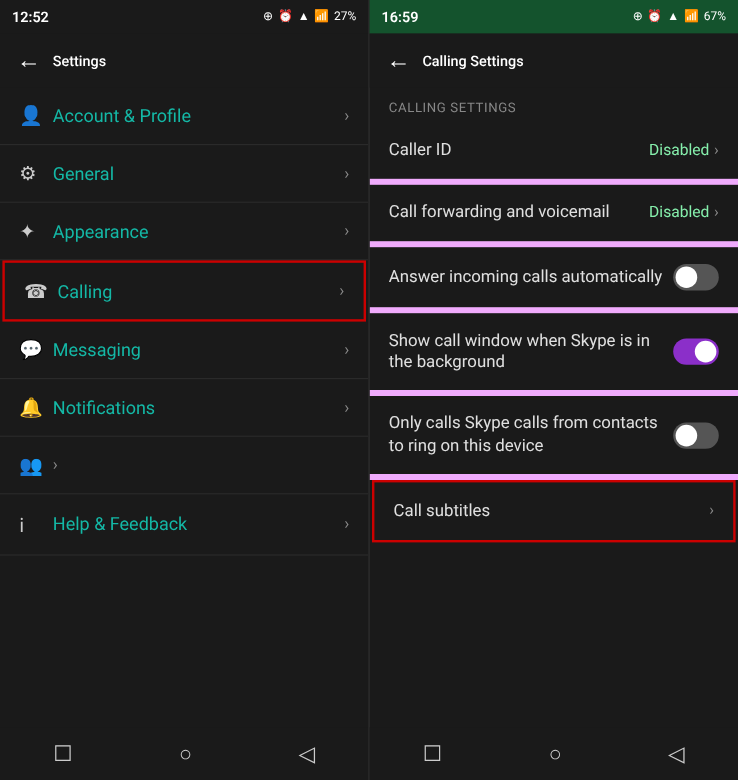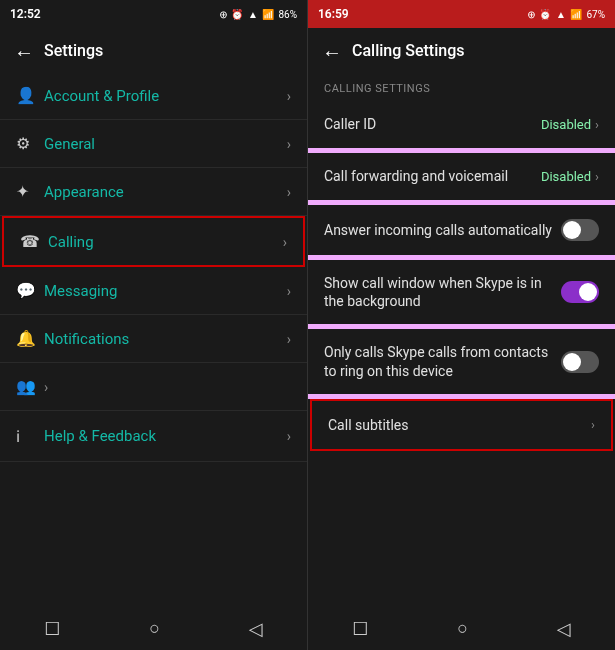--- a/index.html
+++ b/index.html
@@ -52,21 +52,21 @@
       gap: 10px;
       background: #1a1a1a;
     }
     .back-arrow {
       color: #fff;
       font-size: 20px;
       cursor: pointer;
     }
     .page-title {
       color: #fff;
-      font-size: 16px;
+      font-size: 12px;
       font-weight: 500;
     }
 
     .settings-list {
       flex: 1;
       overflow-y: auto;
     }
 
     .settings-item {
       display: flex;
@@ -112,21 +112,21 @@
       width: 308px;
       height: 650px;
       background: #1a1a1a;
       display: flex;
       flex-direction: column;
       border-left: 1px solid #333;
     }
 
     .status-bar-right {
       height: 28px;
-      background: #b91c1c;
+      background: #14532d;
       display: flex;
       align-items: center;
       justify-content: space-between;
       padding: 0 10px;
     }
 
     .page-header-right {
       display: flex;
       align-items: center;
       padding: 10px 14px;
@@ -215,21 +215,21 @@
 
 <div class="left-panel">
 
   <div class="status-bar">
     <span class="status-time">12:52</span>
     <div class="status-icons">
       <span class="status-icon-text">⊕</span>
       <span class="status-icon-text">⏰</span>
       <span class="status-icon-text">▲</span>
       <span class="status-icon-text">📶</span>
-      <span class="status-icon-text">86%</span>
+      <span class="status-icon-text">27%</span>
     </div>
   </div>
 
   <div class="page-header">
     <span class="back-arrow">←</span>
     <span class="page-title">Settings</span>
   </div>
 
   <div class="settings-list">
 

